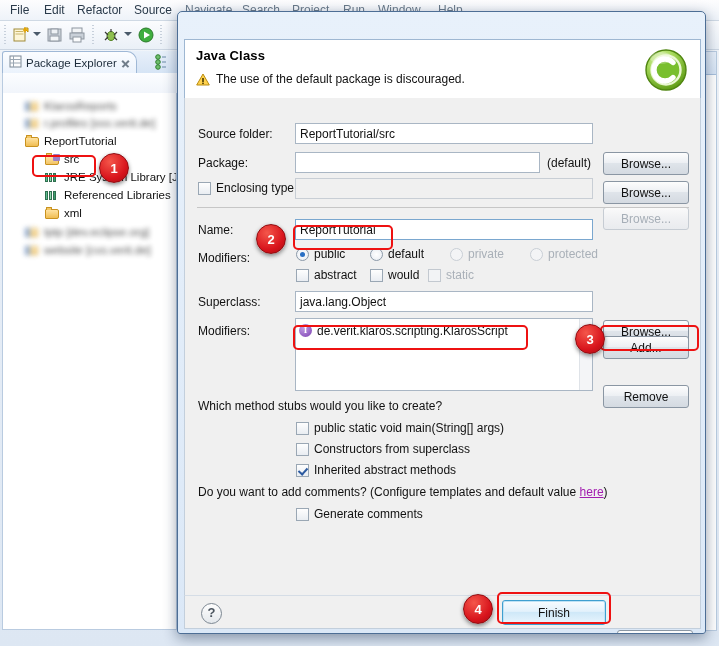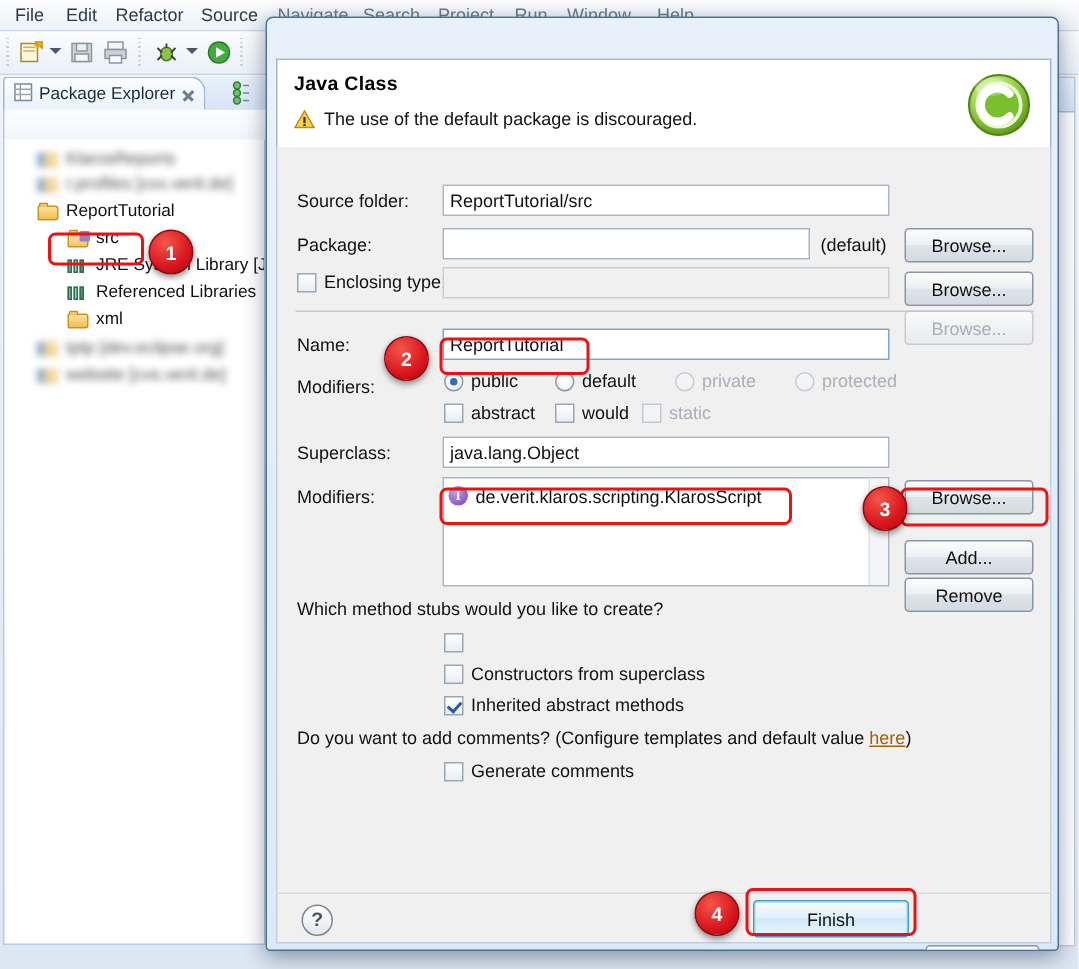--- a/index.html
+++ b/index.html
@@ -160,21 +160,21 @@
   #iflist{position:absolute;background:#fff;border:1px solid #a9b6c4;box-sizing:border-box;}
   #iflist .scroll{position:absolute;right:0;top:0;width:12px;height:100%;
         background:#f4f5f7;border-left:1px solid #dfe3e8;}
   #ifitem{position:absolute;left:3px;top:3px;height:17px;display:flex;align-items:center;
         gap:5px;font-size:12px;color:#111;white-space:nowrap;}
   #ifitem .ic{width:13px;height:13px;border-radius:50%;
         background:radial-gradient(circle at 35% 30%,#c29ee6,#7b3fb0);
         color:#fff;font-size:9px;font-weight:bold;line-height:13px;text-align:center;
         font-family:"Liberation Serif", serif;}
 
-  .link{color:#a16207;text-decoration:underline;}
+  .link{color:#a21caf;text-decoration:underline;}
 
   #helpbtn{position:absolute;left:16px;top:7px;width:19px;height:19px;
         border:1px solid #7c8792;border-radius:50%;
         background:linear-gradient(#fefefe,#e4e8ec);
         font-size:13px;font-weight:bold;color:#4a545e;line-height:17px;text-align:center;}
   #finishbtn{position:absolute;left:317px;top:4px;width:104px;height:25px;
         border:1px solid #3f9fd0;border-radius:3px;
         background:linear-gradient(#f8fcff,#e3f1fb 45%,#cfe8f8 50%,#e9f5fd);
         font-size:12px;color:#111;display:flex;align-items:center;justify-content:center;
         box-sizing:border-box;box-shadow:inset 0 0 0 1px #bfe2f5;}
@@ -426,26 +426,27 @@
     <div class="btn" style="left:418px;top:192px;width:86px">Browse...</div>
 
     <span class="flabel" style="left:13px;top:226px">Modifiers:</span>
     <div id="iflist" style="left:110px;top:220px;width:298px;height:73px">
       <div class="scroll"></div>
       <div id="ifitem">
         <span class="ic">I</span>
         <span>de.verit.klaros.scripting.KlarosScript</span>
       </div>
     </div>
-    <div class="btn" style="left:418px;top:232px;width:86px">Add...</div>
+    <div class="btn" style="left:418px;top:208px;width:86px">Add...</div>
     <div class="btn" style="left:418px;top:257px;width:86px">Remove</div>
 
     <span class="flabel" style="left:13px;top:301px">Which method stubs would you like to create?</span>
 
     <span class="chk" style="left:111px;top:324px"></span>
+    <span class="optlabel" style="left:129px;top:323px">public static void main(String[] args)</span>
 
     <span class="chk" style="left:111px;top:345px"></span>
     <span class="optlabel" style="left:129px;top:344px">Constructors from superclass</span>
 
     <span class="chk on" style="left:111px;top:366px"></span>
     <span class="optlabel" style="left:129px;top:365px">Inherited abstract methods</span>
 
     <span class="flabel" style="left:13px;top:387px"><span>Do you want to add comments? (Configure templates and default value </span><a class="link" href="#">here</a><span>)</span></span>
 
     <span class="chk" style="left:111px;top:410px"></span>

